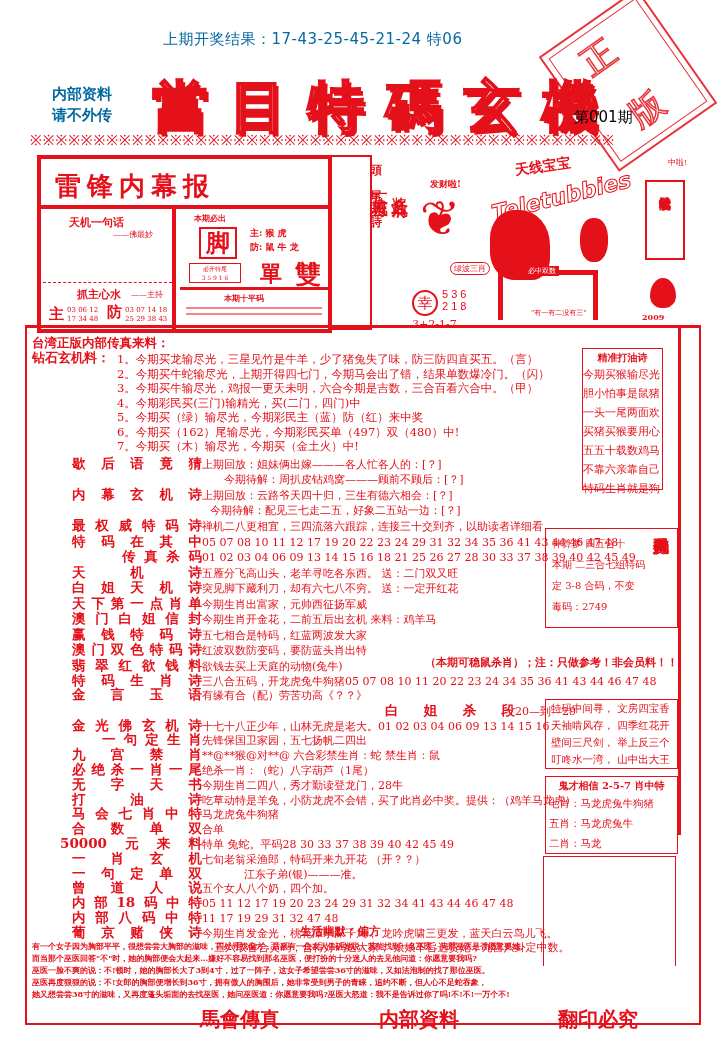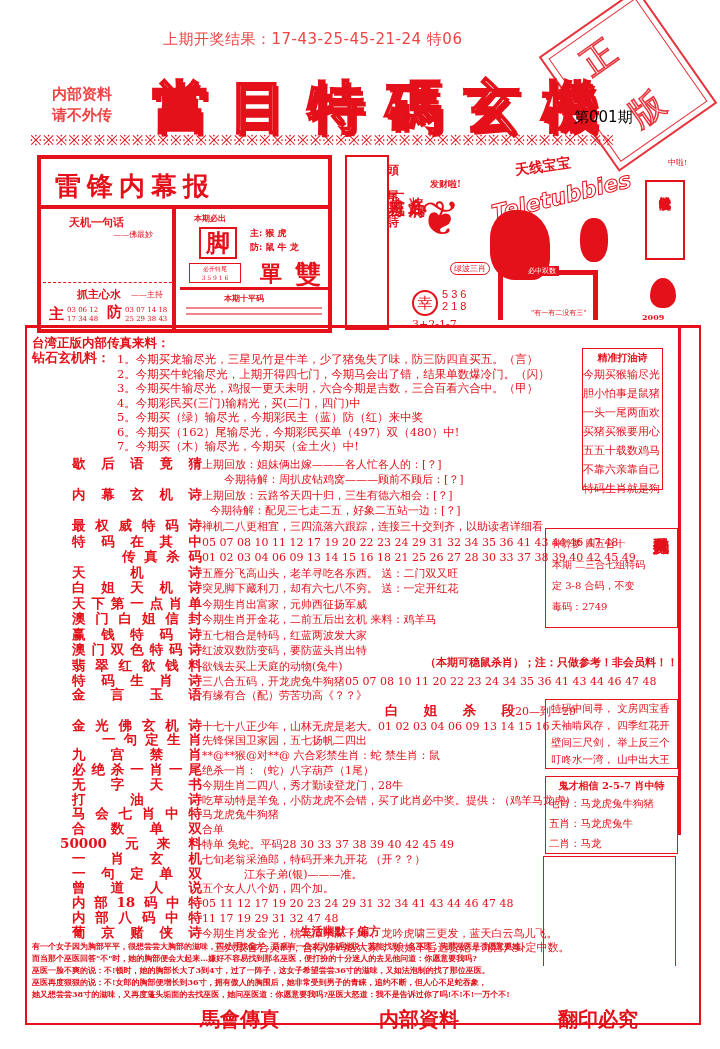--- a/index.html
+++ b/index.html
@@ -1,18 +1,18 @@
 <!DOCTYPE html>
 <html><head>
 <meta charset="utf-8">
 <style>
   * { box-sizing: border-box; margin: 0; padding: 0; }
   body { width: 720px; height: 1049px; background: #fff; font-family: "DejaVu Serif", serif; color: #e4101a; position: relative; overflow: hidden; }
   .abs { position: absolute; }
-  .red { color: #ef4444; }
+  .red { color: #0369a1; }
 
   
   #last-result { left: 163px; top: 30px; font-size: 15px; font-family: "DejaVu Sans", sans-serif; letter-spacing: 0.5px; }
   #internal-note { left: 52px; top: 84px; font-size: 15px; font-weight: bold; line-height: 21px; }
   #main-title { left: 152px; top: 70px; font-size: 56px; font-weight: bold; color: #fff; letter-spacing: 22px;
     -webkit-text-stroke: 2px #e4101a; text-shadow: 3px 3px 0 #e4101a; font-family: "DejaVu Serif", serif; }
   #issue-number { left: 574px; top: 108px; font-size: 15px; color: #000000; font-family: "DejaVu Sans", sans-serif; }
   #stamp { left: 568px; top: 10px; width: 120px; height: 140px; border: 2px solid #e4101a; transform: rotate(-35deg); opacity: .85; }
   #stamp .in { position:absolute; inset:5px; border:1px solid #e4101a; }
   #stamp span { position: absolute; font-size: 34px; color: #fff; -webkit-text-stroke: 1.5px #e4101a; }
@@ -20,21 +20,21 @@
 
   
   #ad-box { left: 37px; top: 155px; width: 295px; height: 178px; border: 4px solid #e4101a; }
   #ad-box .title { position:absolute; left: 14px; top: 10px; font-size: 26px; font-weight: bold; letter-spacing: 6px; }
   #ad-box .row { position:absolute; left:0; right:0; top:46px; border-top: 4px solid #e4101a; }
   #ad-left { left: 2px; top: 50px; width: 133px; height: 120px; border-right: 4px solid #e4101a; font-size: 10px; }
   #ad-right { left: 139px; top: 50px; width: 148px; height: 120px; font-size: 9px; }
   .boxed-jiao { position:absolute; left: 19px; top: 18px; width: 38px; height: 32px; border: 2px solid #e4101a; font-size: 24px; font-weight:bold; text-align:center; line-height:28px; font-family:"DejaVu Sans",sans-serif; }
 
   
-  #poem-box { left: 345px; top: 155px; width: 44px; height: 175px; border: 2px solid #e4101a; padding-left: 40px; }
+  #poem-box { left: 328px; top: 155px; width: 44px; height: 175px; border: 2px solid #e4101a; padding-left: 40px; }
   #poem-box .hdr { height: 28px; border-bottom: 2px solid #e4101a; text-align: center; font-size: 12px; font-weight:bold; line-height: 26px; }
   #poem-box .cols { display:flex; flex-direction: row-reverse; justify-content: space-around; padding-top: 4px; }
   #poem-box .col { writing-mode: vertical-rl; font-size: 17px; font-family: "DejaVu Sans", sans-serif; line-height: 20px; letter-spacing: -1px; }
 
   
   #teletubbies-title { left: 515px; top: 158px; font-size: 14px; font-weight:bold; transform: rotate(-8deg); }
   #teletubbies-logo { left: 490px; top: 184px; font-size: 22px; font-weight: bold; font-style: italic; color:#fff; -webkit-text-stroke: 1px #e4101a; transform: rotate(-14deg); font-family:"DejaVu Sans",sans-serif; }
   #red-shape-1 { left: 490px; top: 210px; width: 60px; height: 70px; background: #e4101a; border-radius: 40% 50% 30% 40%; }
   #red-shape-2 { left: 580px; top: 218px; width: 28px; height: 44px; background: #e4101a; border-radius: 45%; }
   #plant { left: 420px; top: 190px; font-size: 48px; }

